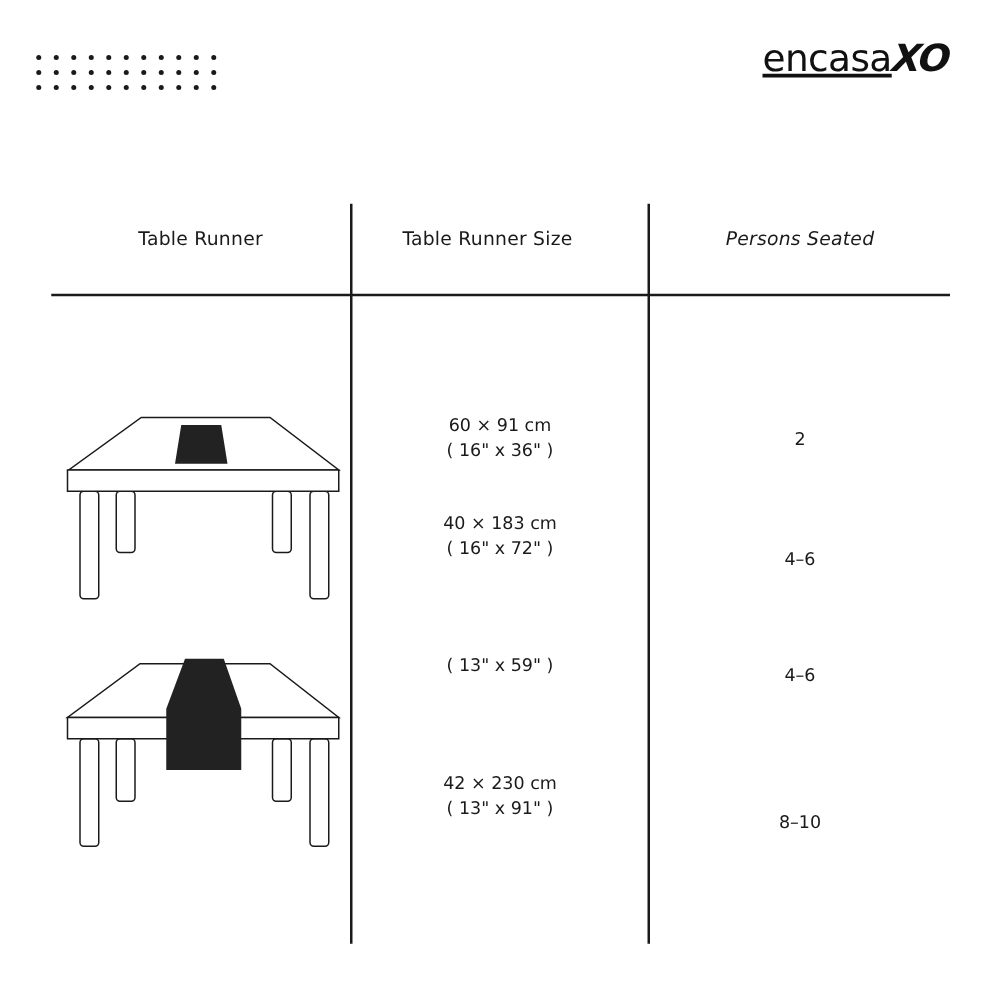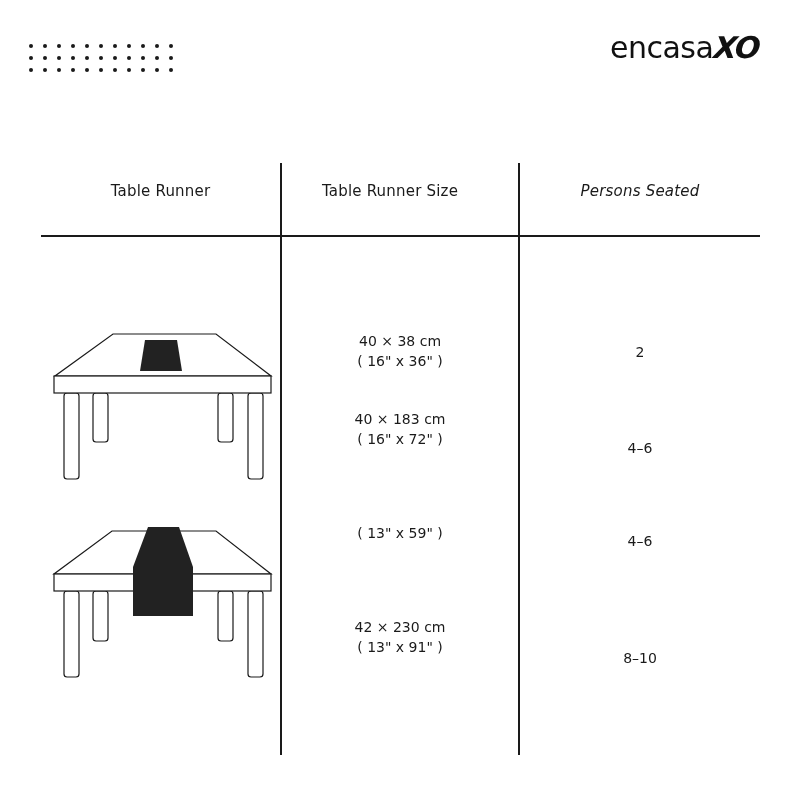--- a/index.html
+++ b/index.html
@@ -1,21 +1,21 @@
 <!DOCTYPE html>
 <html><head>
 <meta charset="utf-8">
 <style>
   html, body { margin: 0; padding: 0; background: #ffffff; }
   body { width: 800px; height: 800px; position: relative; overflow: hidden;
          font-family: "DejaVu Sans", sans-serif; color: #1a1a1a; }
   .dots { position: absolute; left: 25px; top: 40px; width: 160px; height: 40px; }
   .logo { position: absolute; left: 610px; top: 30px; height: 40px; display: flex; align-items: baseline;
           font-family: "DejaVu Sans", sans-serif; font-size: 30px; color: #111; letter-spacing: -0.5px; }
-  .logo .brand { font-weight: normal; }
+  .logo .brand { font-weight: normal; text-decoration: underline; }
   .logo .xo { font-style: italic; font-weight: bold; letter-spacing: -1px; margin-left: 1px; transform: skewX(-6deg); display: inline-block; }
   .hline { position: absolute; left: 41px; top: 235px; width: 719px; height: 2px; background: #1a1a1a; }
   .vline { position: absolute; top: 163px; width: 2px; height: 592px; background: #1a1a1a; }
   .vline.a { left: 280px; }
   .vline.b { left: 518px; }
   .th { position: absolute; top: 182px; font-size: 15px; font-weight: normal; text-align: center; white-space: nowrap; letter-spacing: 0.2px; }
   .th.c1 { left: 41px; width: 239px; }
   .th.c2 { left: 282px; width: 216px; }
   .th.c3 { left: 520px; width: 240px; font-style: italic; }
   .size { position: absolute; left: 282px; width: 236px; text-align: center; font-size: 14px; line-height: 20px; }
@@ -71,21 +71,21 @@
 
 <div class="hline"></div>
 <div class="vline a"></div>
 <div class="vline b"></div>
 
 <div class="th c1">Table Runner</div>
 <div class="th c2">Table Runner Size</div>
 <div class="th c3">Persons Seated</div>
 
 <div class="size" style="top:331px;">
-  <span class="cm">40 × 38 cm</span>
+  <span class="cm">60 × 91 cm</span>
   <span class="in">( 16" x 36" )</span>
 </div>
 <div class="size" style="top:409px;">
   <span class="cm">40 × 183 cm</span>
   <span class="in">( 16" x 72" )</span>
 </div>
 <div class="size" style="top:523px;">
   <span class="in">( 13" x 59" )</span>
 </div>
 <div class="size" style="top:617px;">

